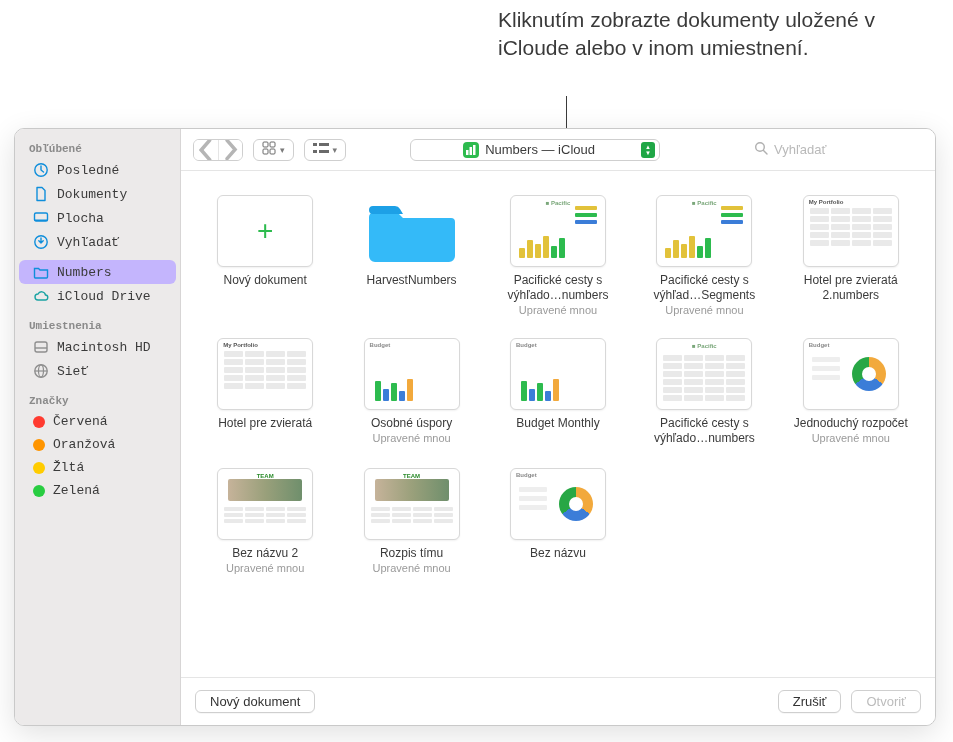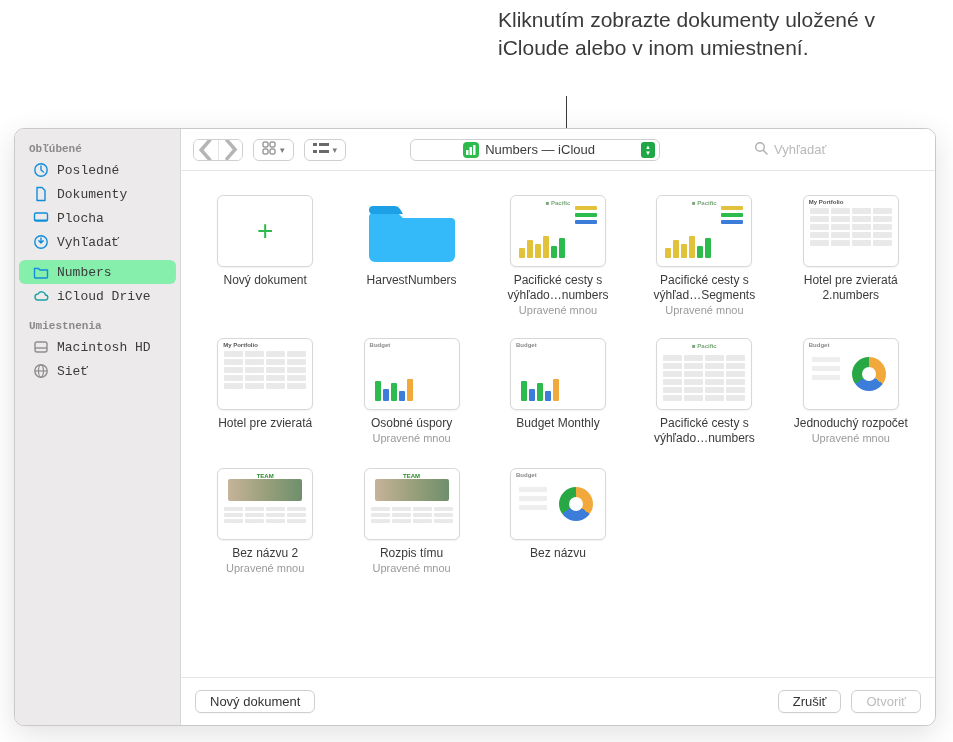--- a/index.html
+++ b/index.html
@@ -62,21 +62,21 @@
     display: flex;
     align-items: center;
     gap: 8px;
     padding: 4px 10px 4px 14px;
     font-size: 13px;
     color: #3b3b3b;
     border-radius: 6px;
     margin: 0 4px;
     cursor: default;
   }
-  .sb-item.selected { background: #86efac; }
+  .sb-item.selected { background: #c4b5fd; }
   .sb-icon { width: 16px; height: 16px; display:flex; align-items:center; justify-content:center; flex: none; }
   .sb-icon svg { width:16px; height:16px; }
   .tag-dot { width:12px; height:12px; border-radius:50%; flex:none; }
   .main {
     flex: 1;
     display: flex;
     flex-direction: column;
     background: #fff;
   }
   .toolbar {
@@ -298,20 +298,39 @@
           <span class="sb-icon">
             <svg viewBox="0 0 16 16">
               <circle cx="8" cy="8" r="6.2" fill="none" stroke="#8e8e8e" stroke-width="1.4"></circle>
               <ellipse cx="8" cy="8" rx="2.5" ry="6.2" fill="none" stroke="#8e8e8e" stroke-width="1.2"></ellipse>
               <line x1="1.8" y1="8" x2="14.2" y2="8" stroke="#8e8e8e" stroke-width="1.2"></line>
             </svg>
           </span>
           <span>Sieť</span>
         </div>
       </div>
+      <div class="sb-section">
+        <div class="sb-heading">Značky</div>
+        <div class="sb-item">
+          <span class="tag-dot" style="background: rgb(255, 59, 48);"></span>
+          <span>Červená</span>
+        </div>
+        <div class="sb-item">
+          <span class="tag-dot" style="background: rgb(255, 149, 0);"></span>
+          <span>Oranžová</span>
+        </div>
+        <div class="sb-item">
+          <span class="tag-dot" style="background: rgb(255, 204, 0);"></span>
+          <span>Žltá</span>
+        </div>
+        <div class="sb-item">
+          <span class="tag-dot" style="background: rgb(40, 205, 65);"></span>
+          <span>Zelená</span>
+        </div>
+      </div>
     </div>
 
   <div class="main">
 
     <div class="toolbar">
       <div class="nav-btns">
         <div class="nav-btn">
           <svg viewBox="0 0 10 10">
               <path d="M6.5 1 L3 5 L6.5 9" stroke="#b5b5b5" stroke-width="1.5" fill="none" stroke-linecap="round"></path>
             </svg>

